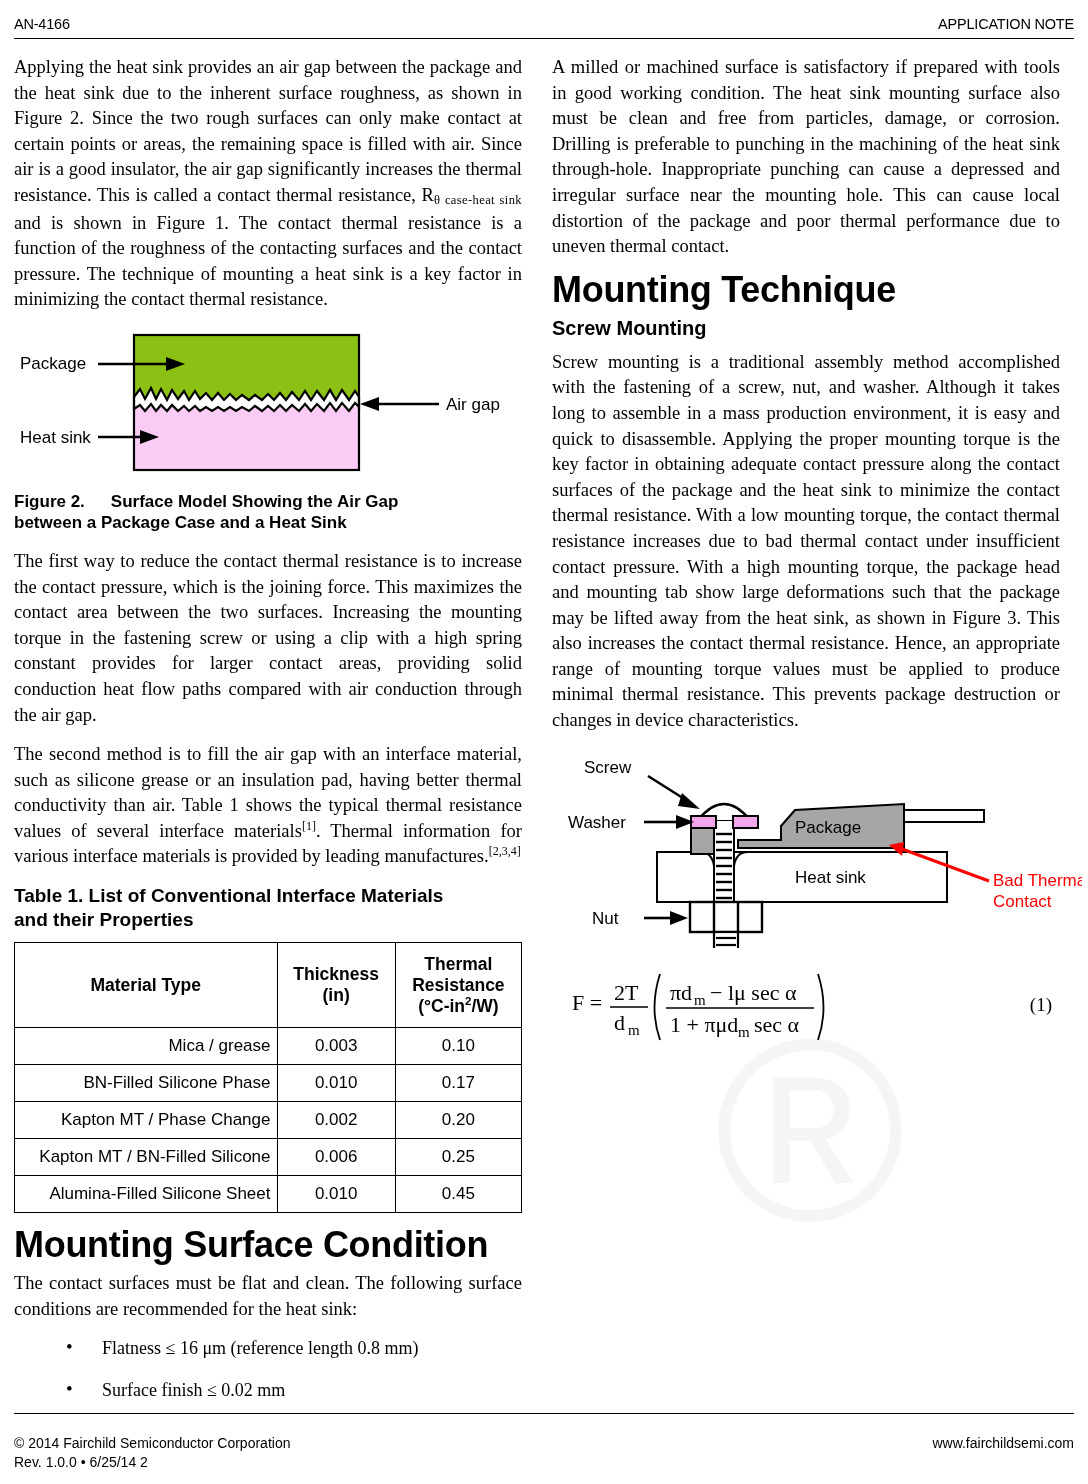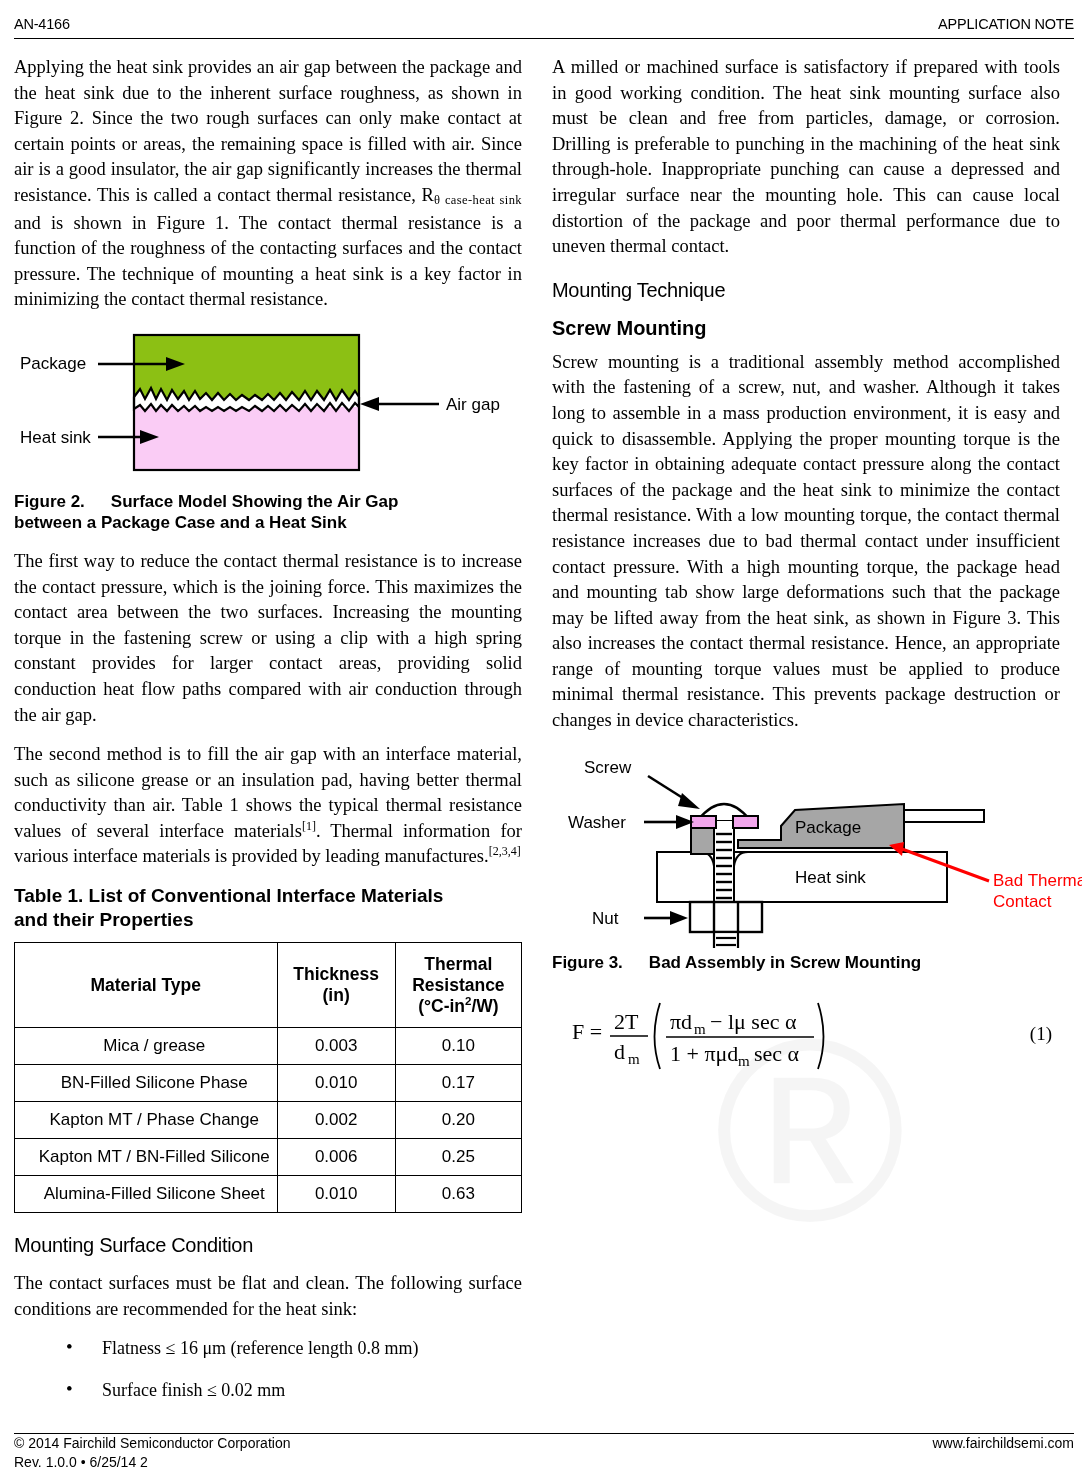--- a/index.html
+++ b/index.html
@@ -60,22 +60,22 @@
     letter-spacing: 0.4px;
   }
   sup.ref {
     font-size: 12px;
     vertical-align: super;
     line-height: 0;
   }
 
   h1.sec {
     font-family: "Liberation Sans", sans-serif;
-    font-weight: normal;
-    font-size: 20px;
+    font-weight: bold;
+    font-size: 36px;
     margin: 4px 0 10px 0;
     line-height: 32px;
     letter-spacing: -0.3px;
   }
   h2.sub {
     font-family: "Liberation Sans", sans-serif;
     font-weight: bold;
     font-size: 20px;
     margin: 0 0 10px 0;
     line-height: 24px;
@@ -125,21 +125,21 @@
     height: 76px;
   }
   table.iface thead th.mat { width: 272px; }
   table.iface thead th.thk { width: 108px; }
   table.iface thead th.res { width: 116px; }
   table.iface tbody td {
     font-size: 17px;
     height: 28px;
     font-weight: 400;
   }
-  table.iface tbody td.name { text-align: center; padding-left: 23px; }
+  table.iface tbody td.name { text-align: right; padding-left: 23px; }
   table.iface tbody td.num  { text-align: center; }
   sup.sq { font-size: 11.5px; vertical-align: super; line-height: 0; }
 
   
   ul.bullets {
     margin: 10px 0 0 0;
     padding: 0 0 0 52px;
     list-style: none;
   }
   ul.bullets li {
@@ -192,21 +192,21 @@
     bottom: -3px;
   }
 
   
   .page-footer {
     position: absolute;
     left: 14px;
     right: 14px;
     bottom: 12px;
     border-top: 1.6px solid #000;
-    padding-top: 0;
+    padding-top: 20px;
     font-family: "Liberation Sans", sans-serif;
     font-size: 14px;
     line-height: 19px;
   }
   .footer-row {
     display: flex;
     justify-content: space-between;
     align-items: baseline;
   }
   .footer-line2 { position: relative; height: 19px; }
@@ -320,21 +320,21 @@
         <td class="num">0.20</td>
       </tr>
       <tr>
         <td class="name">Kapton MT / BN-Filled Silicone</td>
         <td class="num">0.006</td>
         <td class="num">0.25</td>
       </tr>
       <tr>
         <td class="name">Alumina-Filled Silicone Sheet</td>
         <td class="num">0.010</td>
-        <td class="num">0.63</td>
+        <td class="num">0.45</td>
       </tr>
     </tbody>
   </table>
 
   <h1 class="sec">Mounting Surface Condition</h1>
 
   <p class="body">The contact surfaces must be flat and clean. The following surface conditions are recommended for the heat sink:</p>
 
   <ul class="bullets">
     <li>Flatness ≤ 16 μm (reference length 0.8 mm)</li>
@@ -408,23 +408,20 @@
       <text x="32" y="25" font-family="Liberation Sans, sans-serif" font-size="17" fill="#000">Screw</text>
       <text x="16" y="80" font-family="Liberation Sans, sans-serif" font-size="17" fill="#000">Washer</text>
       <text x="40" y="176" font-family="Liberation Sans, sans-serif" font-size="17" fill="#000">Nut</text>
       <text x="243" y="85" font-family="Liberation Sans, sans-serif" font-size="17" fill="#000">Package</text>
       <text x="243" y="135" font-family="Liberation Sans, sans-serif" font-size="17" fill="#000">Heat sink</text>
       <text x="441" y="138" font-family="Liberation Sans, sans-serif" font-size="17" fill="#FF0000">Bad Thermal</text>
       <text x="441" y="159" font-family="Liberation Sans, sans-serif" font-size="17" fill="#FF0000">Contact</text>
     </svg>
   </div>
 
-  <div class="fig-caption">
-    <span>Figure 3.</span><span class="gap"></span><span>Bad Assembly in Screw Mounting</span>
-  </div>
 
 
   <div class="eq-row">
     <svg width="440" height="84" viewBox="0 0 440 84" xmlns="http://www.w3.org/2000/svg">
       <text x="20" y="50" font-family="Liberation Serif, serif" font-size="22" fill="#000">F =</text>
 
       <text x="62" y="40" font-family="Liberation Serif, serif" font-size="22" fill="#000">2T</text>
       <line x1="58" y1="47" x2="96" y2="47" stroke="#000" stroke-width="1.6"></line>
       <text x="62" y="70" font-family="Liberation Serif, serif" font-size="22" fill="#000">d</text>
       <text x="76" y="75" font-family="Liberation Serif, serif" font-size="15" fill="#000">m</text>

